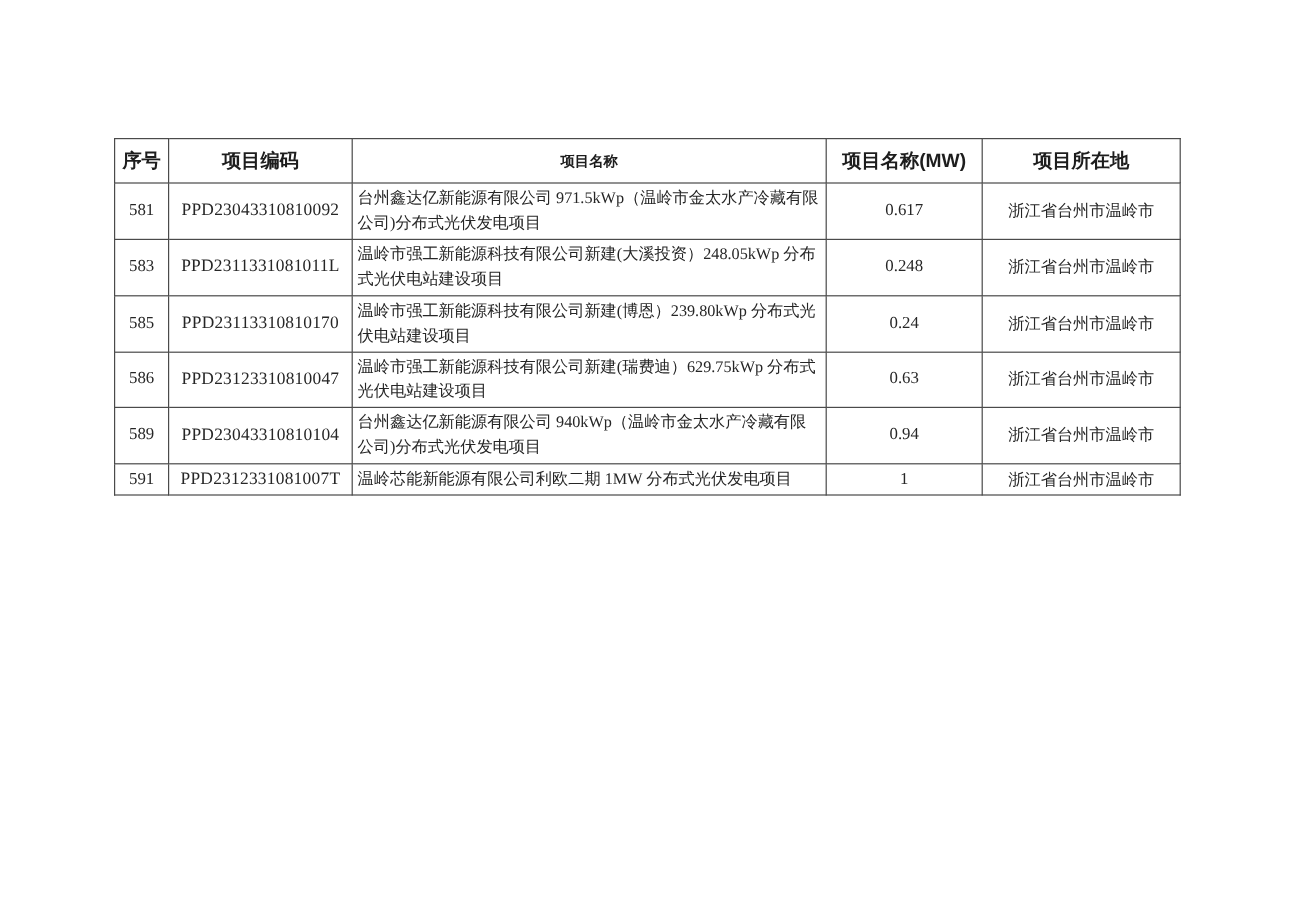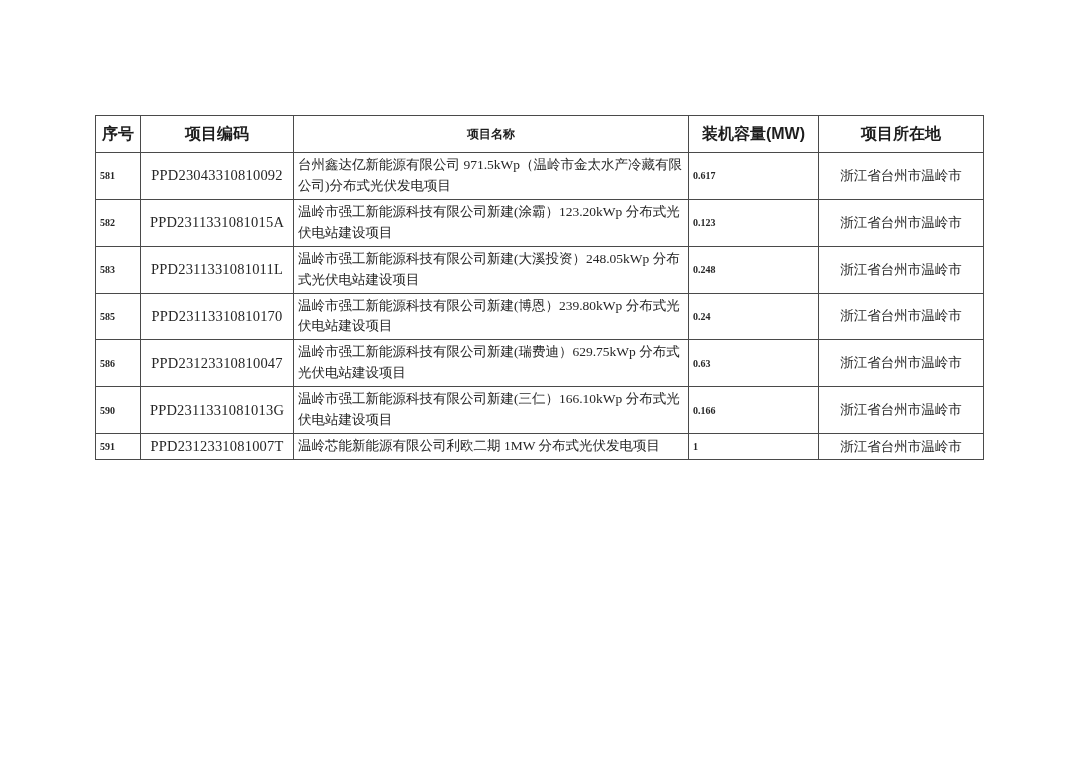--- a/index.html
+++ b/index.html
@@ -46,23 +46,22 @@
     color: #1d1d1d;
     padding: 0 2px;
   }
   .project-table th.h-name { font-size: 12px; }
 
   .project-table tbody tr { height: 45px; }
   .project-table tbody tr:last-child { height: 26px; }
 
   .project-table td.seq,
   .project-table td.capacity {
-    text-align: left;
-    font-size: 10px;
-    font-weight: bold;
+    text-align: center;
+    font-size: 14px;
   }
   .project-table td.code {
     text-align: center;
     font-size: 14.5px;
     letter-spacing: 0.2px;
     white-space: nowrap;
   }
   .project-table td.name {
     text-align: left;
     font-size: 13.5px;
@@ -95,40 +94,33 @@
       <col class="c-code">
       <col class="c-name">
       <col class="c-capacity">
       <col class="c-location">
     </colgroup>
     <thead>
       <tr>
         <th class="h-seq">序号</th>
         <th class="h-code">项目编码</th>
         <th class="h-name">项目名称</th>
-        <th class="h-capacity">装机容量(MW)</th>
+        <th class="h-capacity">项目名称(MW)</th>
         <th class="h-location">项目所在地</th>
       </tr>
     </thead>
     <tbody>
     <tr>
       <td class="seq">581</td>
       <td class="code">PPD23043310810092</td>
       <td class="name">台州鑫达亿新能源有限公司 971.5kWp（温岭市金太水产冷藏有限公司)分布式光伏发电项目</td>
       <td class="capacity">0.617</td>
       <td class="location">浙江省台州市温岭市</td>
     </tr>
 
-    <tr>
-      <td class="seq">582</td>
-      <td class="code">PPD2311331081015A</td>
-      <td class="name">温岭市强工新能源科技有限公司新建(涂霸）123.20kWp 分布式光伏电站建设项目</td>
-      <td class="capacity">0.123</td>
-      <td class="location">浙江省台州市温岭市</td>
-    </tr>
 
     <tr>
       <td class="seq">583</td>
       <td class="code">PPD2311331081011L</td>
       <td class="name">温岭市强工新能源科技有限公司新建(大溪投资）248.05kWp 分布式光伏电站建设项目</td>
       <td class="capacity">0.248</td>
       <td class="location">浙江省台州市温岭市</td>
     </tr>
 
 
@@ -143,28 +135,28 @@
     <tr>
       <td class="seq">586</td>
       <td class="code">PPD23123310810047</td>
       <td class="name">温岭市强工新能源科技有限公司新建(瑞费迪）629.75kWp 分布式光伏电站建设项目</td>
       <td class="capacity">0.63</td>
       <td class="location">浙江省台州市温岭市</td>
     </tr>
 
 
 
-
     <tr>
-      <td class="seq">590</td>
-      <td class="code">PPD2311331081013G</td>
-      <td class="name">温岭市强工新能源科技有限公司新建(三仁）166.10kWp 分布式光伏电站建设项目</td>
-      <td class="capacity">0.166</td>
+      <td class="seq">589</td>
+      <td class="code">PPD23043310810104</td>
+      <td class="name">台州鑫达亿新能源有限公司 940kWp（温岭市金太水产冷藏有限公司)分布式光伏发电项目</td>
+      <td class="capacity">0.94</td>
       <td class="location">浙江省台州市温岭市</td>
     </tr>
+
 
     <tr>
       <td class="seq">591</td>
       <td class="code">PPD2312331081007T</td>
       <td class="name">温岭芯能新能源有限公司利欧二期 1MW 分布式光伏发电项目</td>
       <td class="capacity">1</td>
       <td class="location">浙江省台州市温岭市</td>
     </tr>
   </tbody>
   </table>

